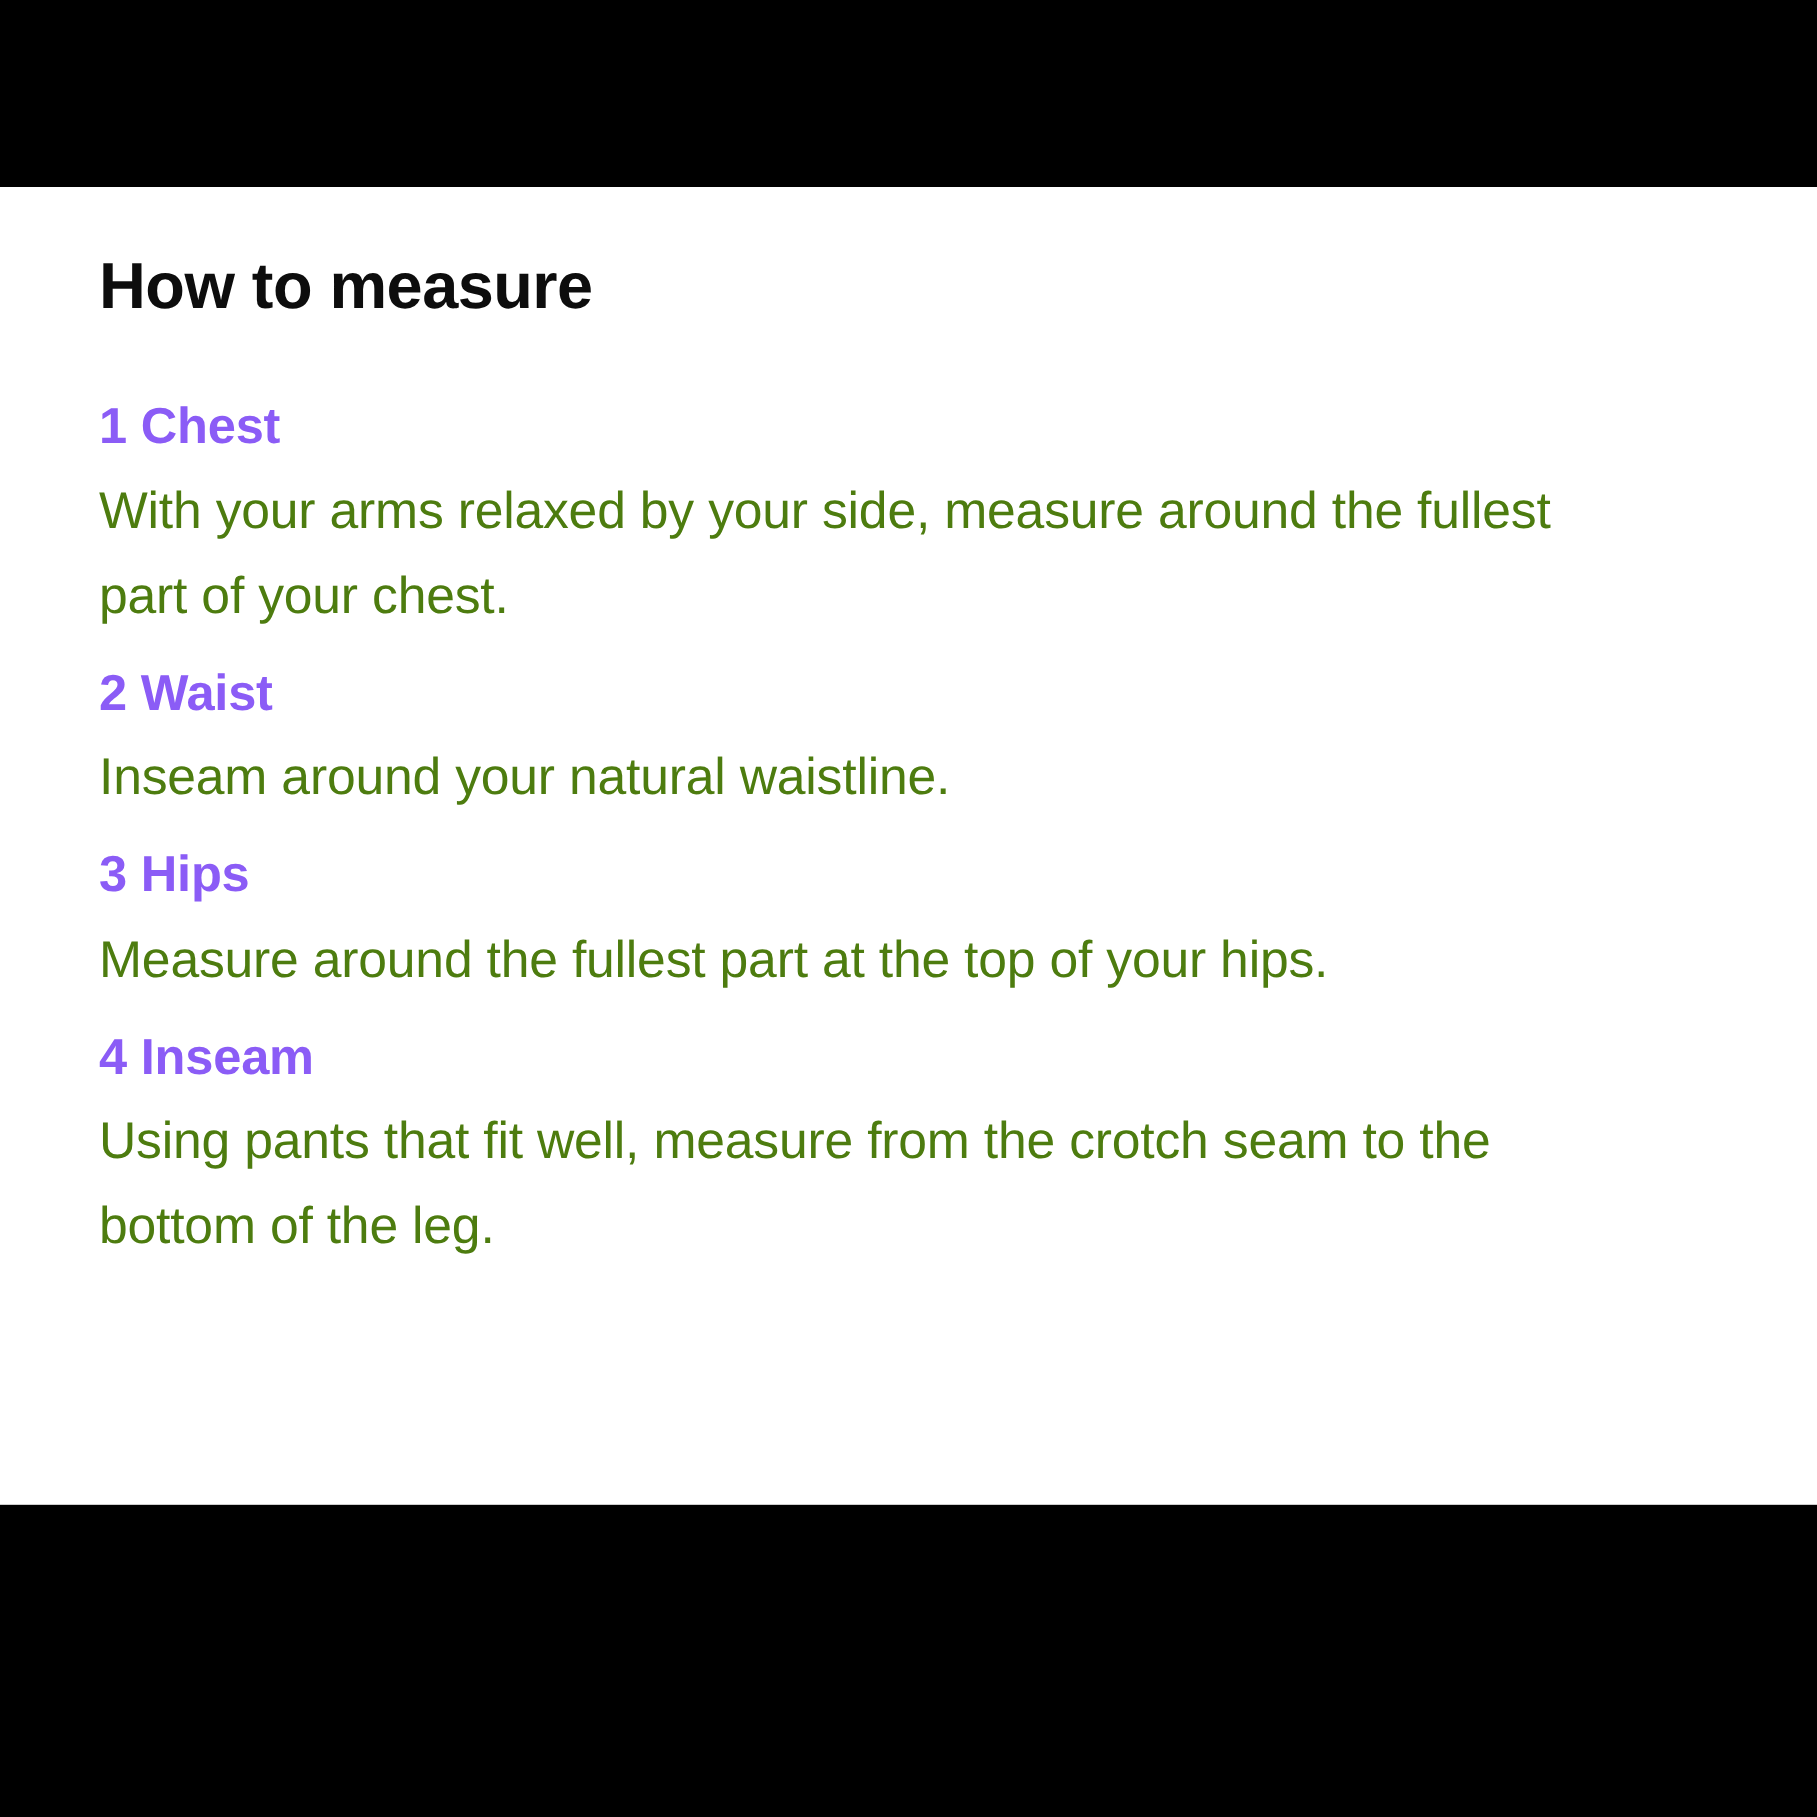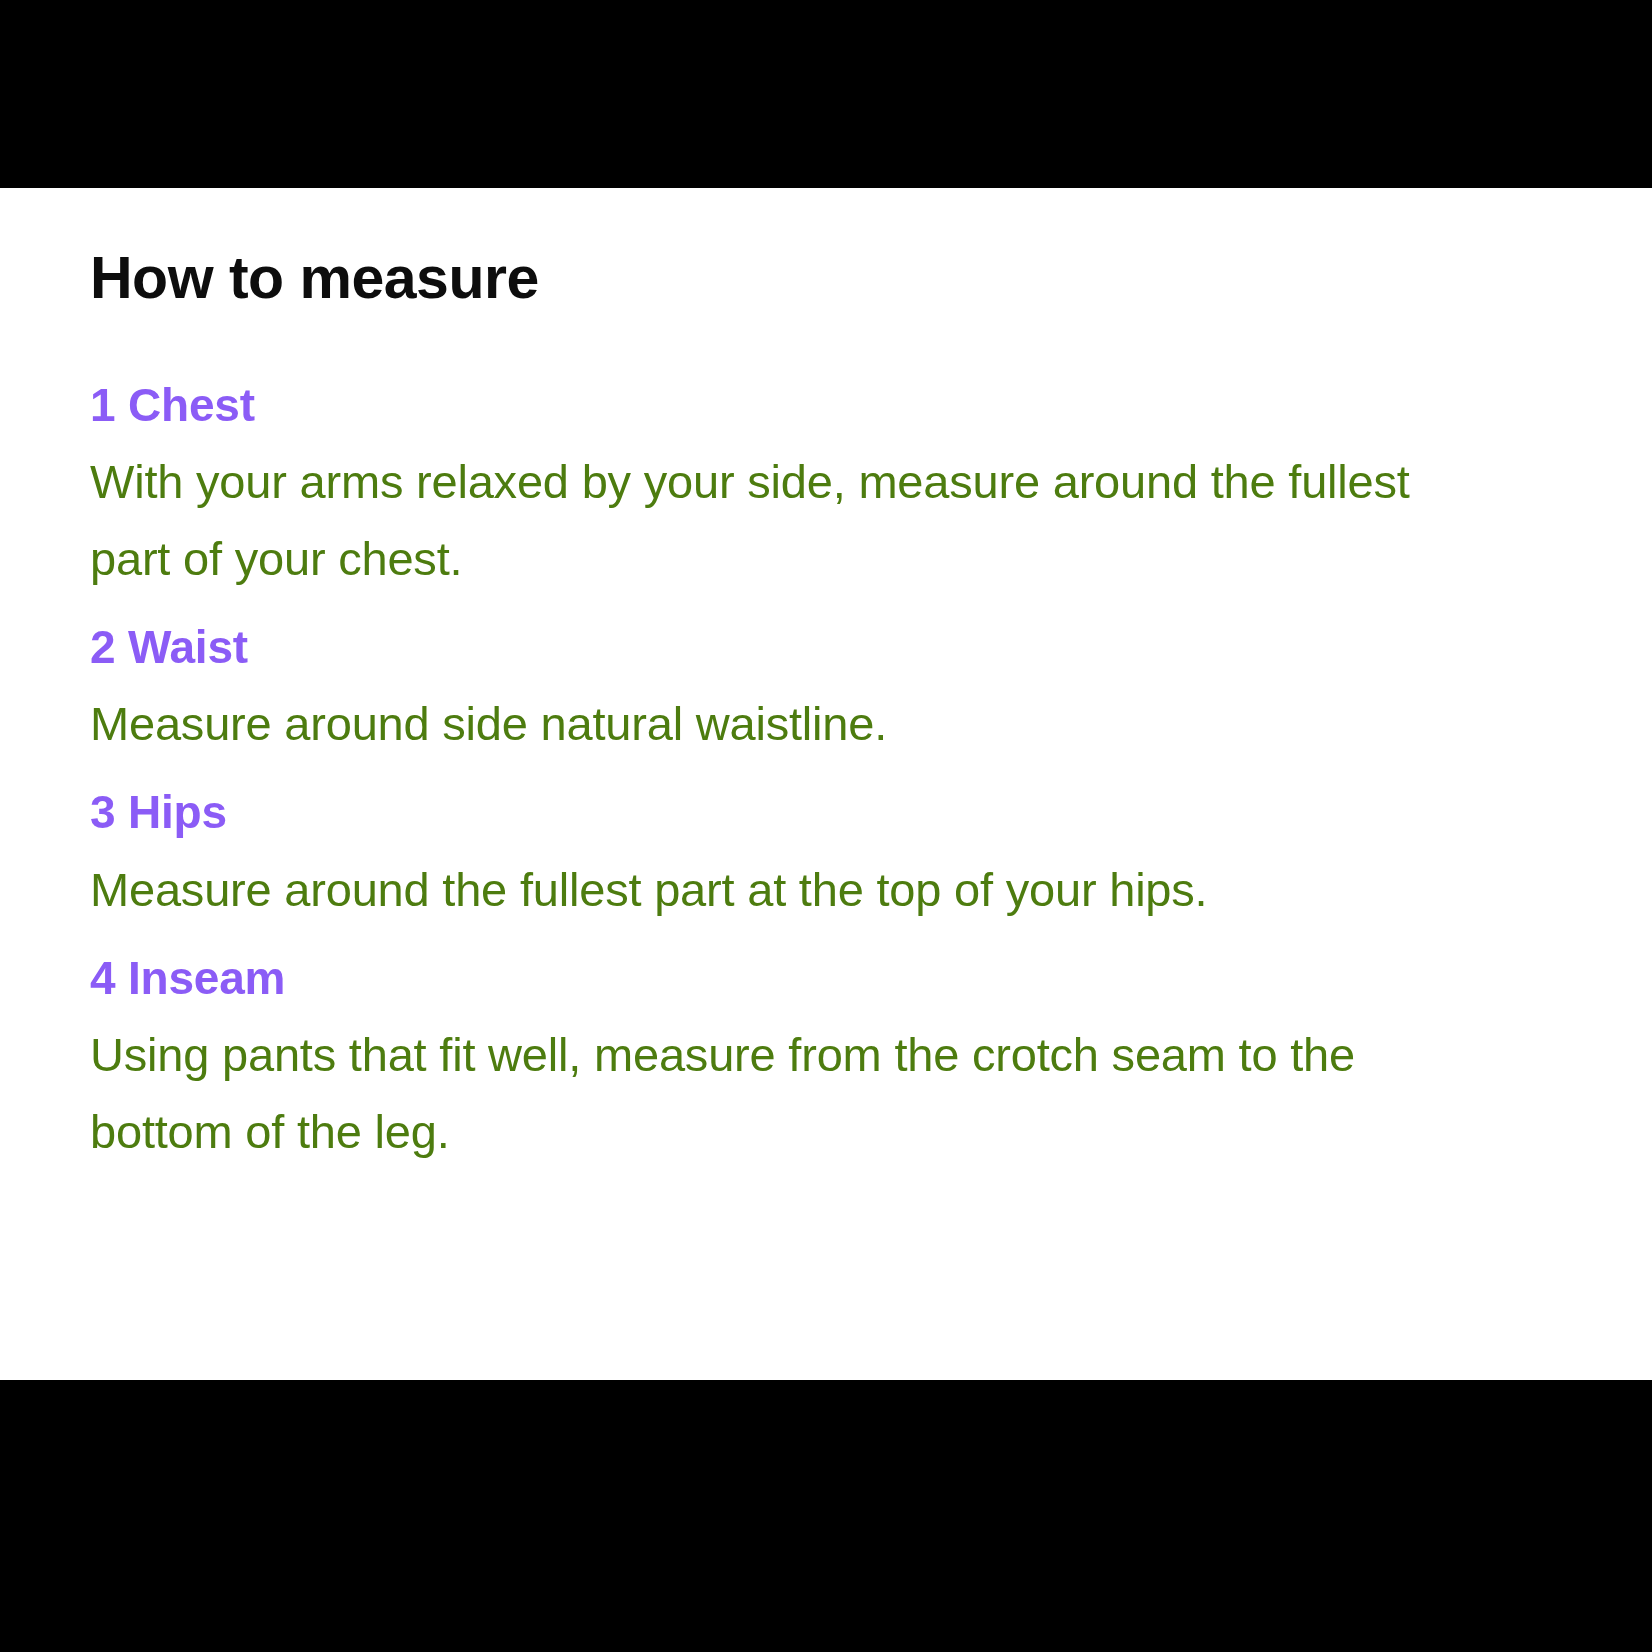--- a/index.html
+++ b/index.html
@@ -31,21 +31,21 @@
   .letterbox-bottom {
     position: absolute;
     bottom: 0;
     left: 0;
     width: 1652px;
     height: 272px;
     background: #000000;
   }
   .panel {
     position: absolute;
-    top: 188px;
+    top: 170px;
     left: 0;
     width: 1652px;
     height: 1198px;
     background: #ffffff;
     box-sizing: border-box;
     padding: 58px 90px 0 90px;
   }
   .panel-title {
     font-size: 59px;
     font-weight: bold;
@@ -89,21 +89,21 @@
 
     <h1 class="panel-title">How to measure</h1>
 
     <div class="step">
       <div class="step-heading">1 Chest</div>
       <p class="step-body">With your arms relaxed by your side, measure around the fullest part of your chest.</p>
     </div>
 
     <div class="step">
       <div class="step-heading">2 Waist</div>
-      <p class="step-body">Measure around side natural waistline.</p>
+      <p class="step-body">Inseam around your natural waistline.</p>
     </div>
 
     <div class="step">
       <div class="step-heading">3 Hips</div>
       <p class="step-body">Measure around the fullest part at the top of your hips.</p>
     </div>
 
     <div class="step">
       <div class="step-heading">4 Inseam</div>
       <p class="step-body">Using pants that fit well, measure from the crotch seam to the bottom of the leg.</p>

